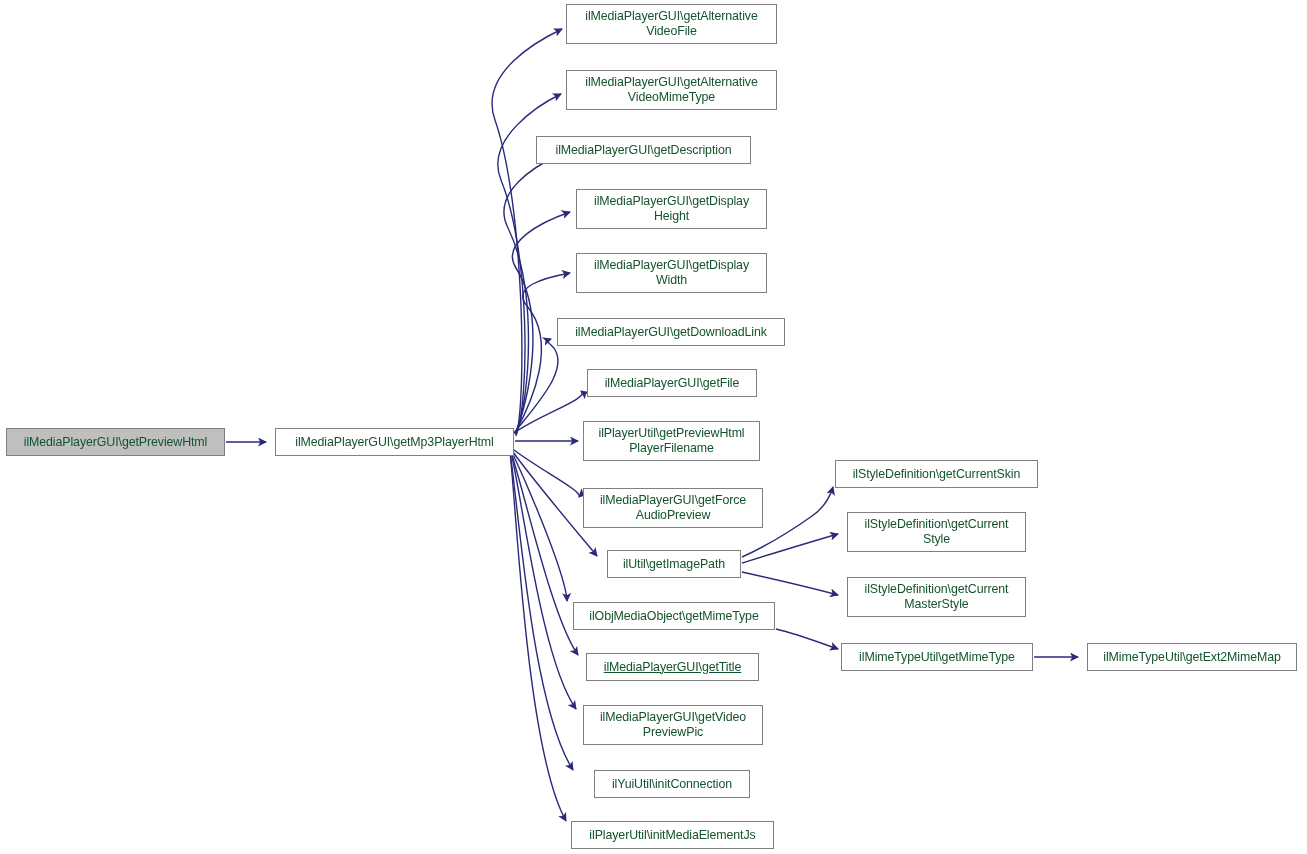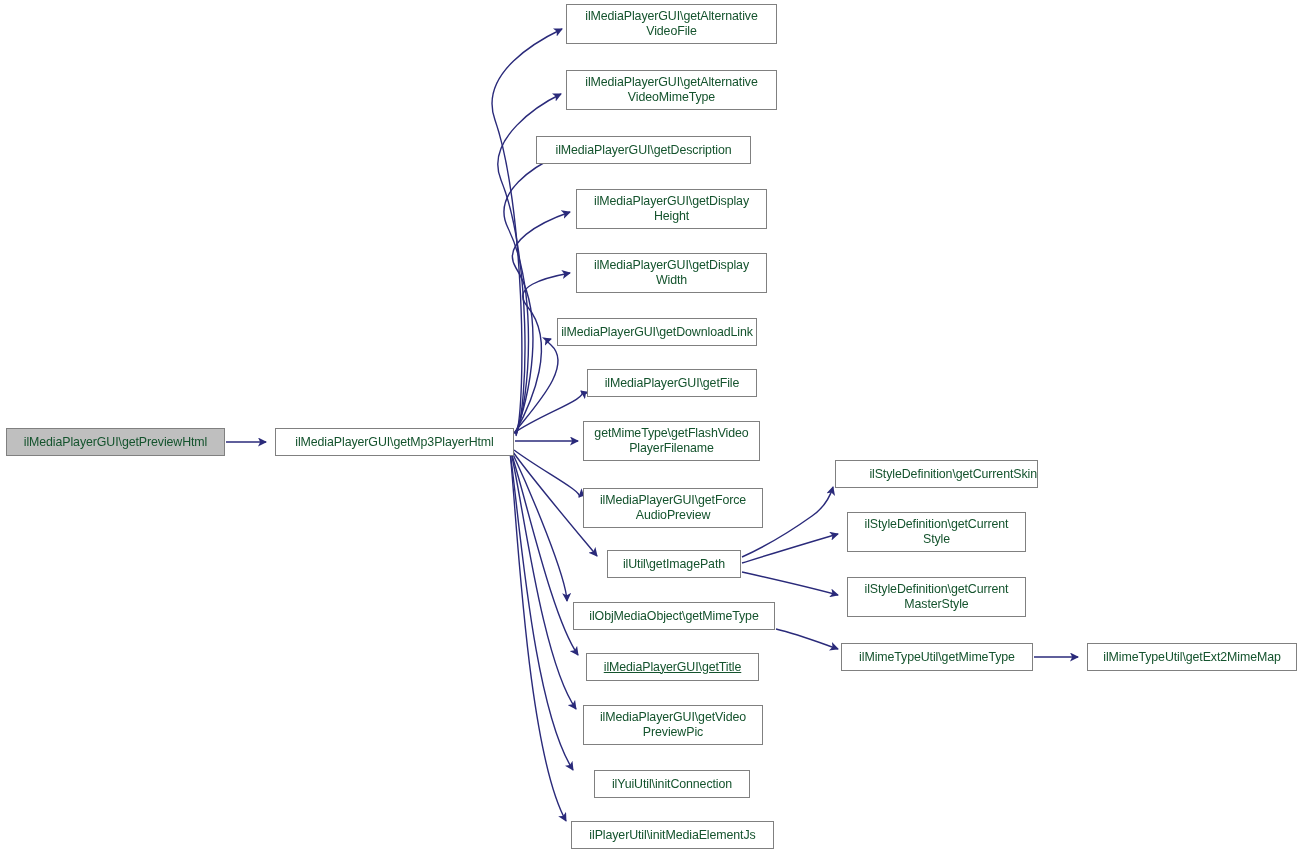--- a/index.html
+++ b/index.html
@@ -81,34 +81,34 @@
       <div class="node" style="left: 275px; top: 428px; width: 239px; height: 28px; border-color: rgb(128, 128, 128); background: rgb(255, 255, 255);"><span>ilMediaPlayerGUI\getMp3PlayerHtml</span></div>
       <div class="node" style="left: 566px; top: 4px; width: 211px; height: 40px; border-color: rgb(128, 128, 128); background: rgb(255, 255, 255);"><span>ilMediaPlayerGUI\getAlternative
 VideoFile</span></div>
       <div class="node" style="left: 566px; top: 70px; width: 211px; height: 40px; border-color: rgb(128, 128, 128); background: rgb(255, 255, 255);"><span>ilMediaPlayerGUI\getAlternative
 VideoMimeType</span></div>
       <div class="node" style="left: 536px; top: 136px; width: 215px; height: 28px; border-color: rgb(128, 128, 128); background: rgb(255, 255, 255);"><span>ilMediaPlayerGUI\getDescription</span></div>
       <div class="node" style="left: 576px; top: 189px; width: 191px; height: 40px; border-color: rgb(128, 128, 128); background: rgb(255, 255, 255);"><span>ilMediaPlayerGUI\getDisplay
 Height</span></div>
       <div class="node" style="left: 576px; top: 253px; width: 191px; height: 40px; border-color: rgb(128, 128, 128); background: rgb(255, 255, 255);"><span>ilMediaPlayerGUI\getDisplay
 Width</span></div>
-      <div class="node" style="left: 557px; top: 318px; width: 200px; height: 28px; border-color: rgb(128, 128, 128); background: rgb(255, 255, 255);"><span>ilMediaPlayerGUI\getDownloadLink</span></div>
+      <div class="node" style="left: 557px; top: 318px; width: 228px; height: 28px; border-color: rgb(128, 128, 128); background: rgb(255, 255, 255);"><span>ilMediaPlayerGUI\getDownloadLink</span></div>
       <div class="node" style="left: 587px; top: 369px; width: 170px; height: 28px; border-color: rgb(128, 128, 128); background: rgb(255, 255, 255);"><span>ilMediaPlayerGUI\getFile</span></div>
-      <div class="node" style="left: 583px; top: 421px; width: 177px; height: 40px; border-color: rgb(128, 128, 128); background: rgb(255, 255, 255);"><span>getMimeType\getFlashVideo
+      <div class="node" style="left: 583px; top: 421px; width: 177px; height: 40px; border-color: rgb(128, 128, 128); background: rgb(255, 255, 255);"><span>ilPlayerUtil\getPreviewHtml
 PlayerFilename</span></div>
       <div class="node" style="left: 583px; top: 488px; width: 180px; height: 40px; border-color: rgb(128, 128, 128); background: rgb(255, 255, 255);"><span>ilMediaPlayerGUI\getForce
 AudioPreview</span></div>
       <div class="node" style="left: 607px; top: 550px; width: 134px; height: 28px; border-color: rgb(128, 128, 128); background: rgb(255, 255, 255);"><span>ilUtil\getImagePath</span></div>
       <div class="node" style="left: 573px; top: 602px; width: 202px; height: 28px; border-color: rgb(128, 128, 128); background: rgb(255, 255, 255);"><span>ilObjMediaObject\getMimeType</span></div>
       <div class="node" style="left: 586px; top: 653px; width: 173px; height: 28px; border-color: rgb(128, 128, 128); background: rgb(255, 255, 255); text-decoration: underline;"><span>ilMediaPlayerGUI\getTitle</span></div>
       <div class="node" style="left: 583px; top: 705px; width: 180px; height: 40px; border-color: rgb(128, 128, 128); background: rgb(255, 255, 255);"><span>ilMediaPlayerGUI\getVideo
 PreviewPic</span></div>
       <div class="node" style="left: 594px; top: 770px; width: 156px; height: 28px; border-color: rgb(128, 128, 128); background: rgb(255, 255, 255);"><span>ilYuiUtil\initConnection</span></div>
       <div class="node" style="left: 571px; top: 821px; width: 203px; height: 28px; border-color: rgb(128, 128, 128); background: rgb(255, 255, 255);"><span>ilPlayerUtil\initMediaElementJs</span></div>
-      <div class="node" style="left: 835px; top: 460px; width: 203px; height: 28px; border-color: rgb(128, 128, 128); background: rgb(255, 255, 255); justify-content: flex-end;"><span>ilStyleDefinition\getCurrentSkin</span></div>
+      <div class="node" style="left: 835px; top: 460px; width: 203px; height: 28px; border-color: rgb(128, 128, 128); background: rgb(255, 255, 255);"><span>ilStyleDefinition\getCurrentSkin</span></div>
       <div class="node" style="left: 847px; top: 512px; width: 179px; height: 40px; border-color: rgb(128, 128, 128); background: rgb(255, 255, 255);"><span>ilStyleDefinition\getCurrent
 Style</span></div>
       <div class="node" style="left: 847px; top: 577px; width: 179px; height: 40px; border-color: rgb(128, 128, 128); background: rgb(255, 255, 255);"><span>ilStyleDefinition\getCurrent
 MasterStyle</span></div>
       <div class="node" style="left: 841px; top: 643px; width: 192px; height: 28px; border-color: rgb(128, 128, 128); background: rgb(255, 255, 255);"><span>ilMimeTypeUtil\getMimeType</span></div>
       <div class="node" style="left: 1087px; top: 643px; width: 210px; height: 28px; border-color: rgb(128, 128, 128); background: rgb(255, 255, 255);"><span>ilMimeTypeUtil\getExt2MimeMap</span></div>
     </div>
 </div>
 
 </body></html>

